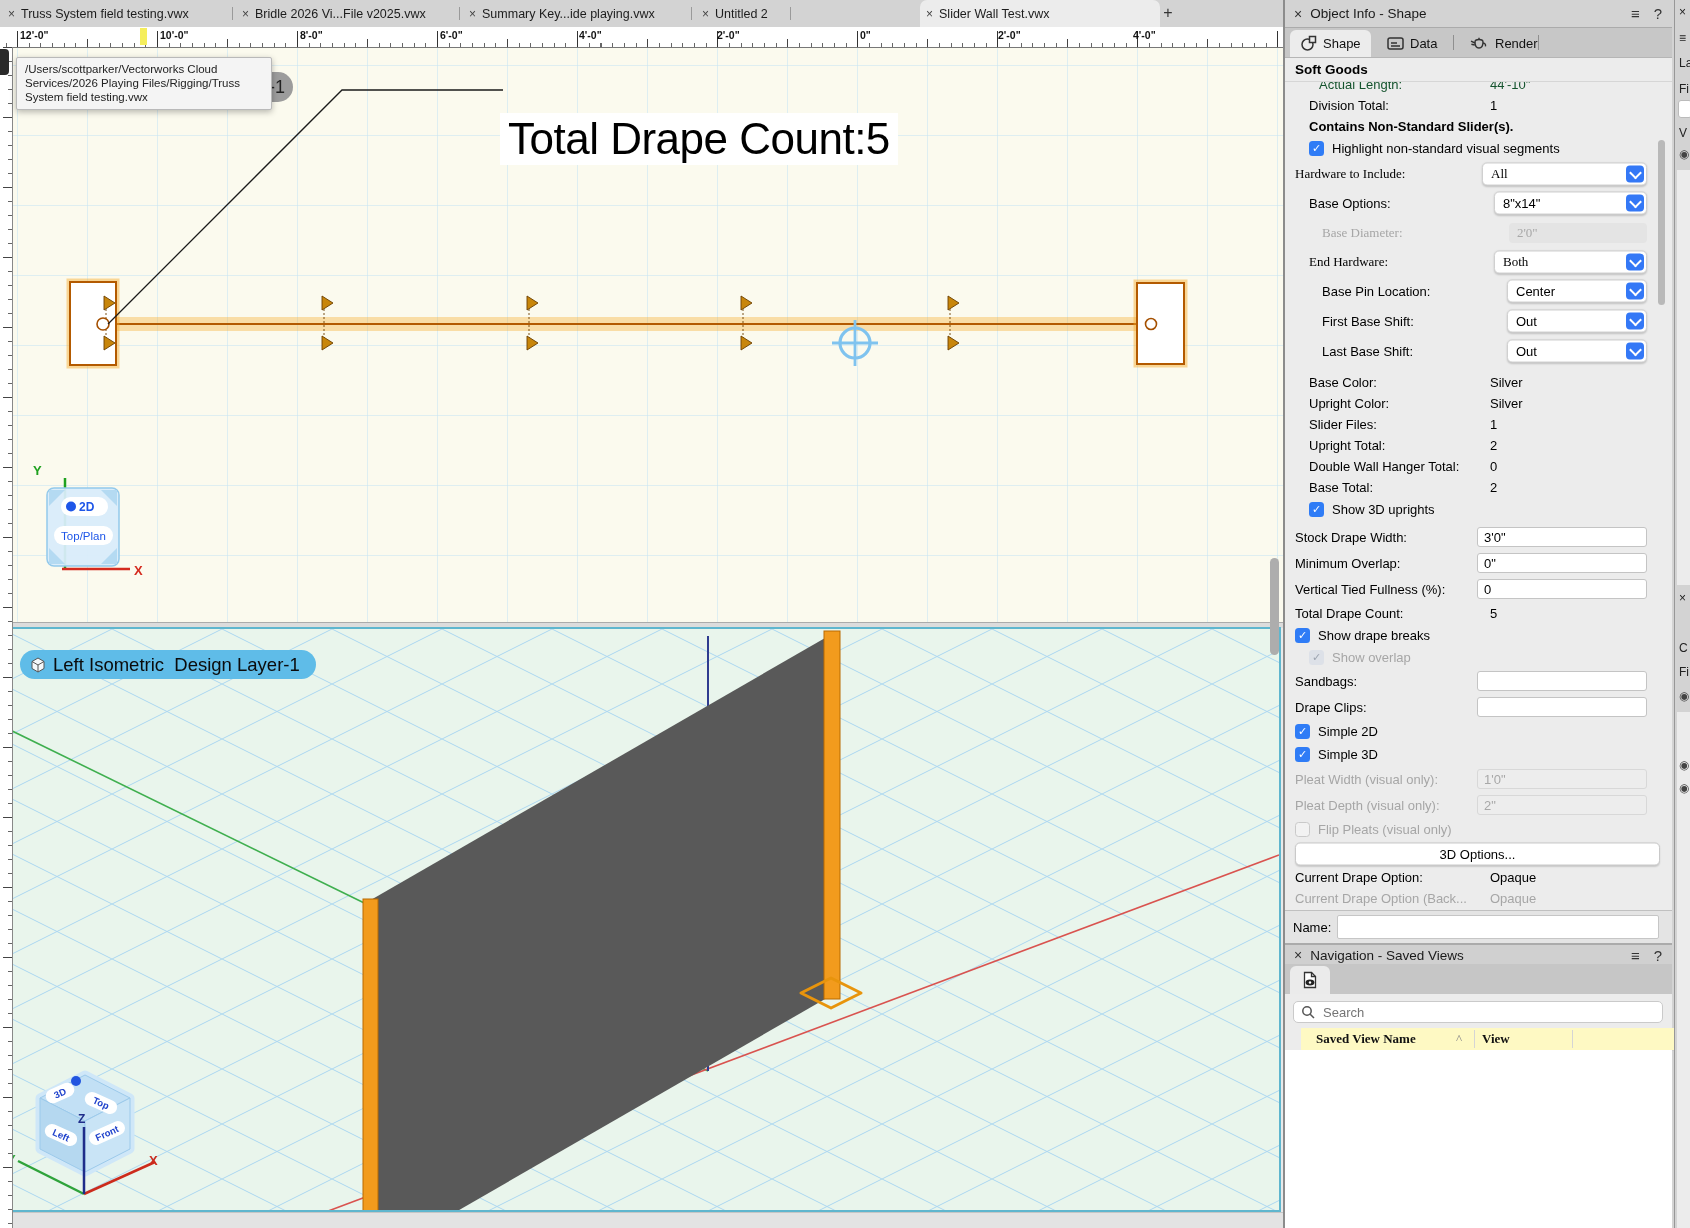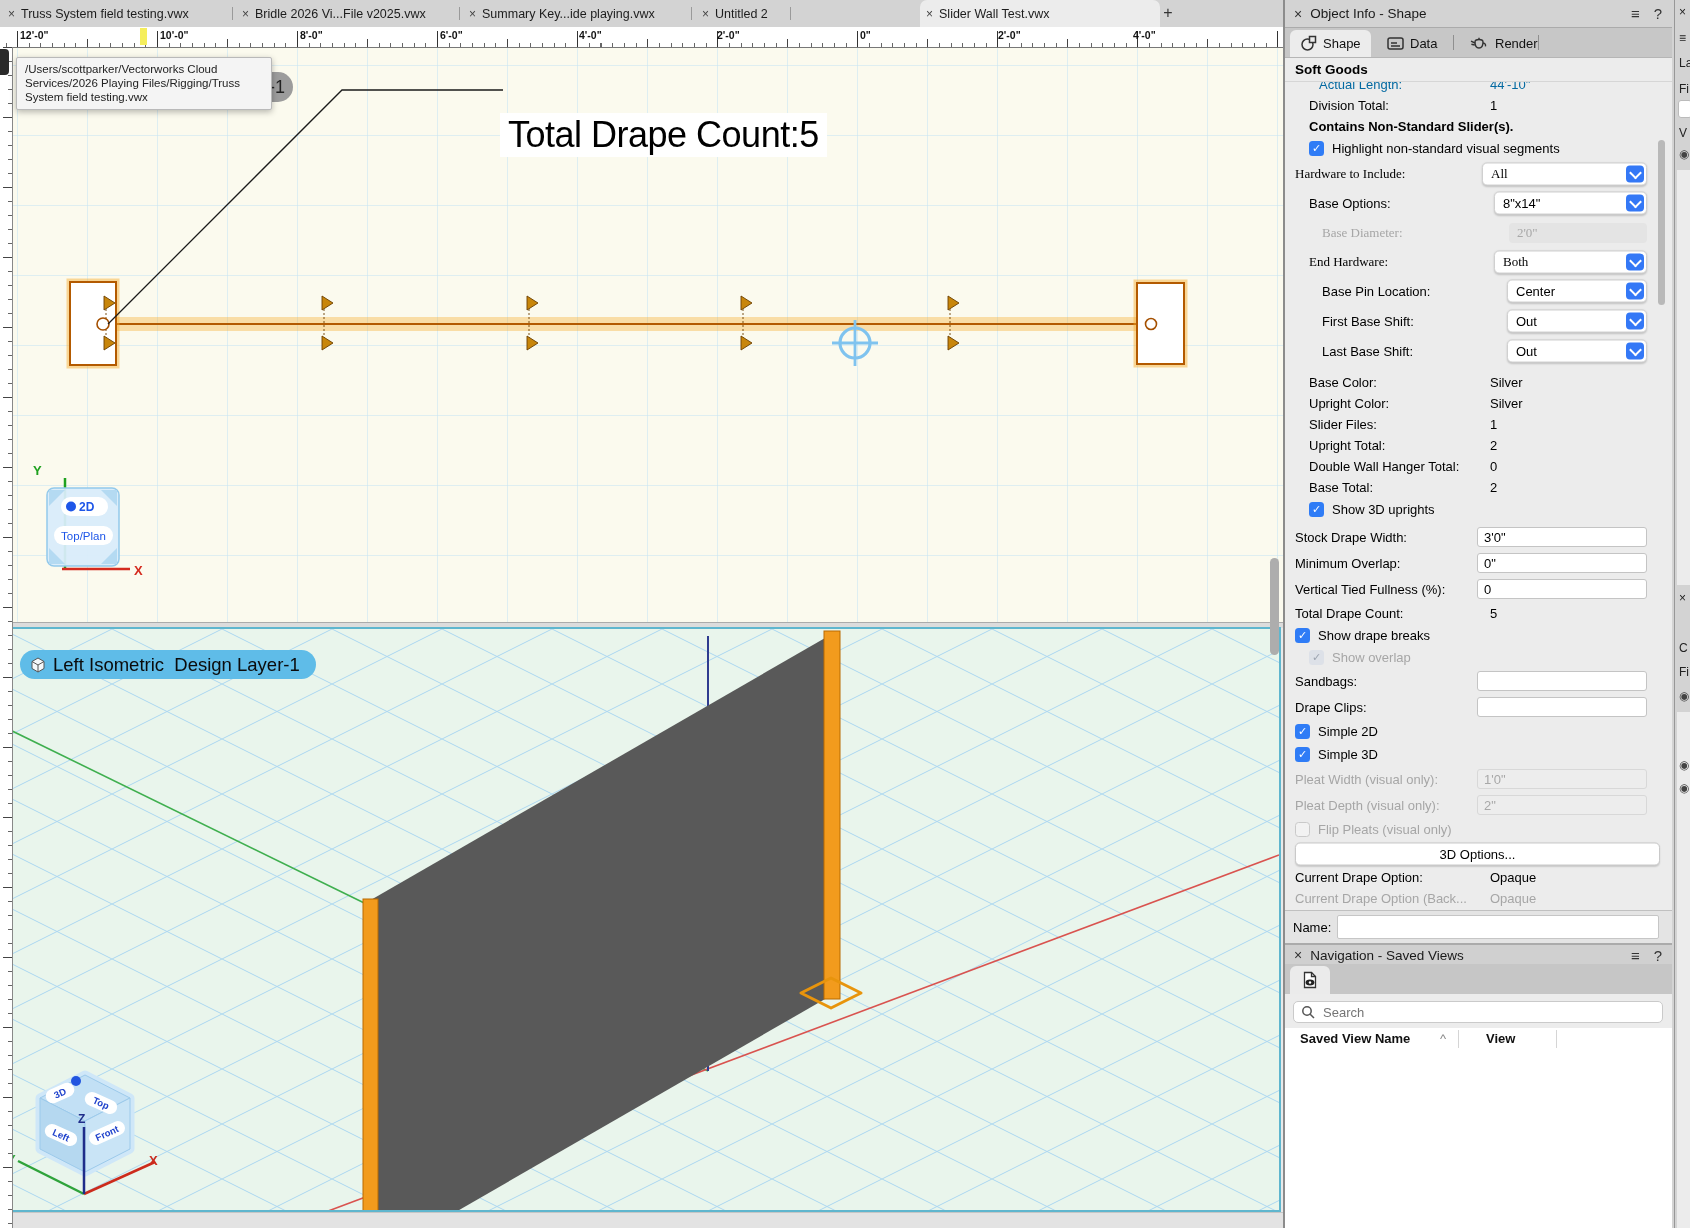--- a/index.html
+++ b/index.html
@@ -42,21 +42,21 @@
             border:2px solid #5FB6CE;overflow:hidden;}
   #bottomstrip{position:absolute;left:0;top:1185px;width:1283px;height:16px;background:#E3E3E3;border-top:1px solid #C6C6C6;}
   #canvasScroll{position:absolute;left:1270px;top:531px;width:9px;height:97px;background:#ADADAD;border-radius:4.5px;z-index:6;}
 
   #tooltip{position:absolute;left:16px;top:10px;width:238px;background:#F4F4F4;border:1px solid #B9B9B9;
            border-radius:2px;box-shadow:0 2px 6px rgba(0,0,0,.28);padding:5px 8px;z-index:6;
            font-size:11.5px;line-height:1.2;color:#222;}
   #planPill{position:absolute;left:225px;top:25px;width:60px;height:30px;background:#9C9C9C;border-radius:15px;
             z-index:3;display:flex;align-items:center;justify-content:flex-end;padding-right:8px;
             font-size:18px;color:#222;}
-  #annotation{position:absolute;left:500px;top:66px;background:#FFF;padding:1px 8px;font-size:36px;
+  #annotation{position:absolute;left:500px;top:66px;background:#FFF;padding:1px 8px;font-size:44px;
               letter-spacing:-0.5px;color:#000;z-index:4;}
   #isoPill{position:absolute;left:18px;top:21px;height:29px;background:#5FBCE8;border-radius:15px;
            display:flex;align-items:center;gap:7px;padding:0 16px 0 10px;z-index:4;}
   #isoPill span{font-size:18.5px;color:#0b0b0b;white-space:pre;}
 
   
   #panelDivider{left:1283px;top:0;width:2px;height:1228px;background:#8C8C8C;z-index:9;}
   #oiPanel{left:1285px;top:0;width:387px;height:1228px;background:#ECECEC;}
   .phead{position:absolute;left:0;width:387px;background:#D3D3D3;display:flex;align-items:center;
          font-size:13.5px;color:#1a1a1a;}
@@ -71,21 +71,21 @@
              padding-left:10px;font-size:13.5px;font-weight:700;color:#000;border-bottom:1px solid #D6D6D6;box-sizing:border-box;}
   #oiContent{position:absolute;left:0;top:82px;width:387px;height:828px;overflow:hidden;}
   .r{position:relative;display:flex;align-items:center;padding-left:10px;font-size:13px;color:#000;}
   .ind1{padding-left:24px;}.ind2{padding-left:37px;}
   .h13{height:13px;}.h21{height:21px;}.h22{height:22px;}.h23{height:23px;}.h25{height:25px;}
   .h26{height:26px;}.h29{height:29px;font-family:Liberation Serif, serif;}.h30{height:30px;}
   .mt6{margin-top:6px;}.mt4{margin-top:4px;}
   .vv{position:absolute;left:205px;}
   .dis{color:#A6A6A6;}
   .bold{font-weight:700;}
-  .clip .inner{margin-top:-9px;color:#0369a1;}
+  .clip .inner{margin-top:-9px;color:#14532d;}
   .dd{position:absolute;top:50%;transform:translateY(-50%);height:21px;right:25px;background:#FFF;
       border:1px solid #D0D0D0;border-radius:5px;box-shadow:0 1px 2px rgba(0,0,0,.18);display:flex;align-items:center;}
   .d0{left:197px;}.d1{left:209px;}.d2{left:222px;}
   .ddt{padding-left:8px;font-size:13px;}
   .ddb{position:absolute;right:2px;top:2px;width:18px;height:17px;border-radius:4px;background:#3478F6;}
   .caret{display:block;width:7px;height:7px;border-left:2px solid #fff;border-bottom:2px solid #fff;
          transform:rotate(-45deg);margin:3px auto 0;}
   .disbox{position:absolute;left:224px;right:25px;top:50%;transform:translateY(-50%);height:20px;background:#E4E4E4;
           border-radius:4px;display:flex;align-items:center;padding-left:8px;font-size:13px;color:#A8A8A8;}
   .inp{position:absolute;left:192px;right:25px;top:50%;transform:translateY(-50%);height:20px;
@@ -109,26 +109,26 @@
   
   #navHead{top:944px;height:20px;background:#D0D0D0;border-top:1px solid #ABABAB;}
   #navTabs{position:absolute;left:0;top:964px;width:387px;height:30px;background:#C6C6C6;border-bottom:1px solid #B8B8B8;}
   #navTab1{position:absolute;left:5px;top:2px;width:40px;height:28px;background:#EBEBEB;border-radius:6px 6px 0 0;
            display:flex;align-items:center;justify-content:center;}
   #navBody{position:absolute;left:0;top:994px;width:387px;height:234px;background:#ECECEC;}
   #navSearch{position:absolute;left:8px;top:7px;width:370px;height:22px;background:#FFF;border:1px solid #CACACA;
              border-radius:5px;display:flex;align-items:center;gap:6px;padding-left:7px;box-sizing:border-box;}
   #navSearch input{border:none;outline:none;font-size:13px;color:#333;width:300px;
                    font-family:"Liberation Sans",sans-serif;background:transparent;}
-  #navListHead{position:absolute;left:0;top:34px;width:387px;height:22px;background:#ffffff;border-bottom:1px solid #CCC;
-               font-size:13px;font-weight:700;color:#111;}
+  #navListHead{position:absolute;left:16px;top:34px;width:387px;height:22px;background:#fef9c3;border-bottom:1px solid #CCC;
+               font-size:13px;font-weight:700;color:#111;font-family:Liberation Serif, serif;}
   #navListHead .col1{position:absolute;left:15px;top:3px;}
   #navListHead .sort{position:absolute;left:155px;top:3px;color:#888;font-weight:400;}
   #navListHead .cdiv1{position:absolute;left:173px;top:2px;width:1px;height:18px;background:#D5D5D5;}
-  #navListHead .col2{position:absolute;left:181px;top:3px;margin-left:20px;}
+  #navListHead .col2{position:absolute;left:181px;top:3px;}
   #navListHead .cdiv2{position:absolute;left:271px;top:2px;width:1px;height:18px;background:#D5D5D5;}
   #navList{position:absolute;left:0;top:56px;width:387px;height:178px;background:#FFF;}
 
   
   #edgeStrip{left:1674px;top:0;width:16px;height:1228px;background:#D3D3D3;border-left:1px solid #979797;overflow:hidden;z-index:9;}
   .es{position:absolute;left:4px;font-size:12px;color:#222;}
   .esw{position:absolute;left:2px;width:14px;background:#ECECEC;}
 
   svg text{font-family:"Liberation Sans",sans-serif;}
 </style>

